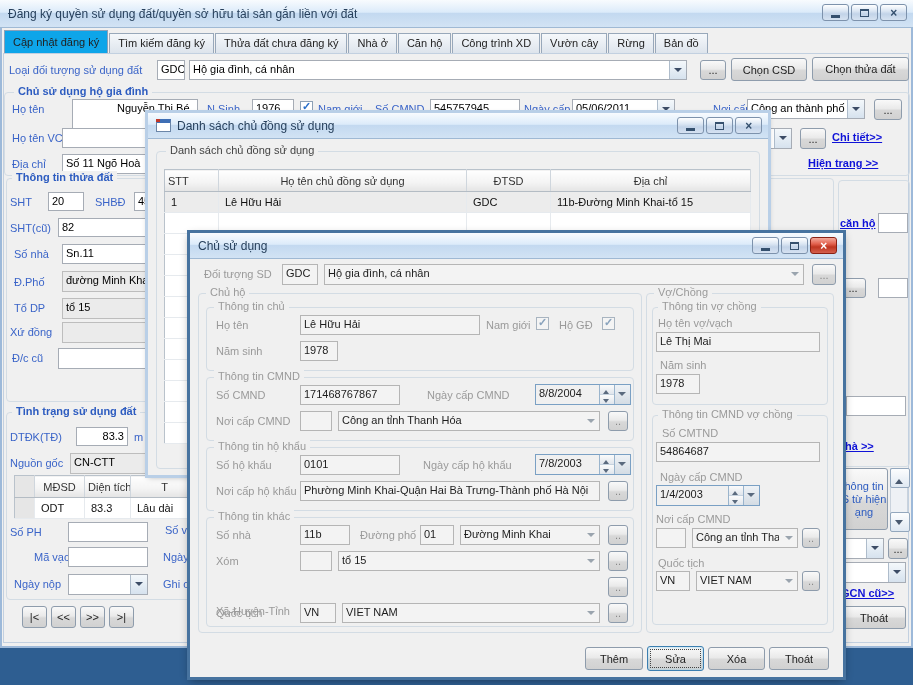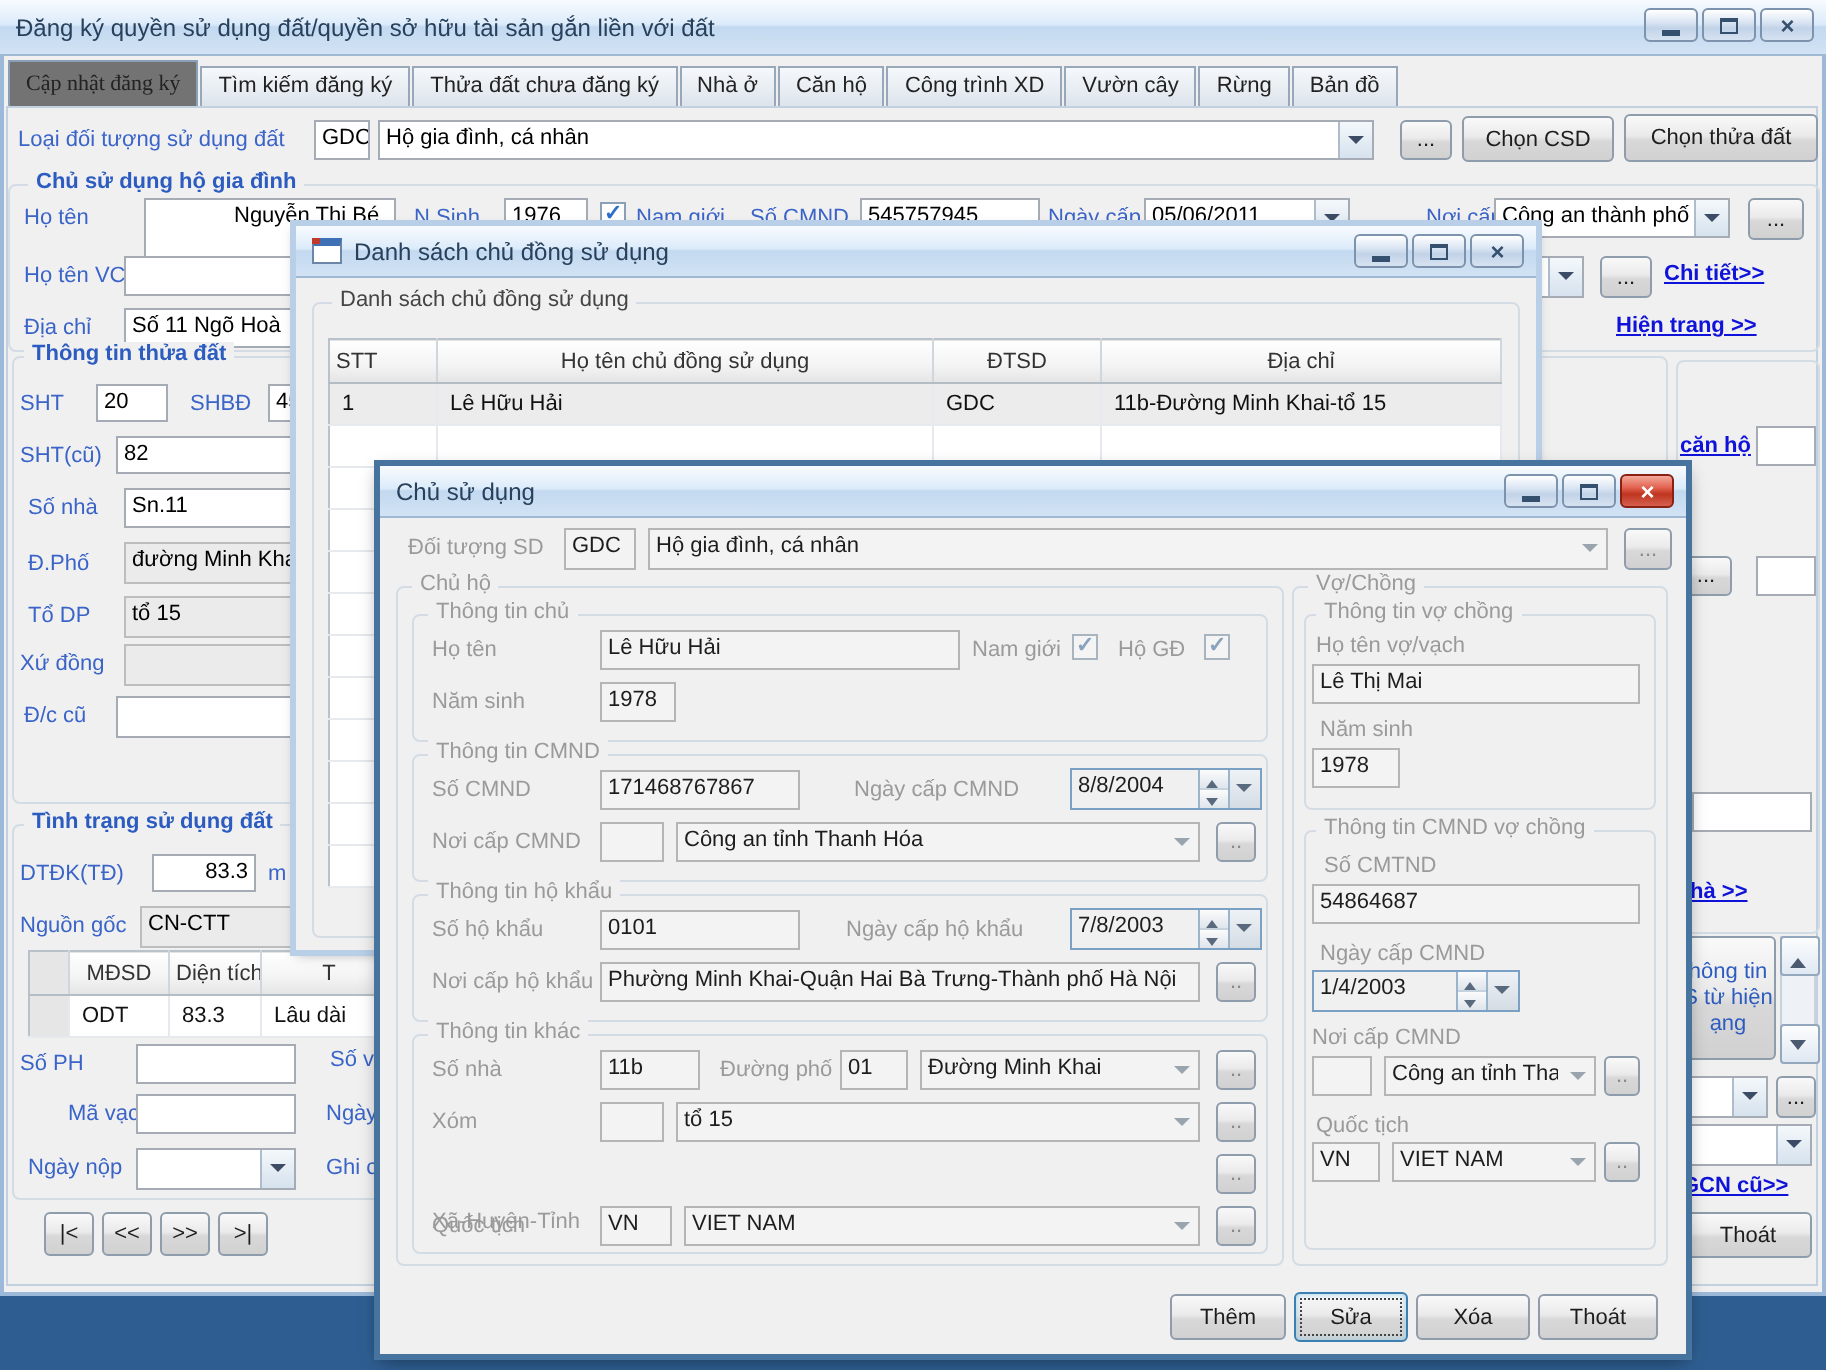--- a/index.html
+++ b/index.html
@@ -18,21 +18,21 @@
   .cbtn.red{background:linear-gradient(#f3a99b,#e2604d 40%,#bf3520 60%,#d4604e);border-color:#8a2114;}
   .g-min{width:9px;height:3px;background:#35506e;margin-top:8px;}
   .g-max{width:9px;height:8px;border:1px solid #35506e;border-top:2px solid #35506e;box-sizing:border-box;}
   .g-close{font-size:12px;font-weight:bold;color:#35506e;line-height:14px;}
   .red .g-close{color:#fff;}
   .form-ico{width:15px;height:13px;background:#fff;border:1px solid #6b86a8;border-top:4px solid #3f6fb5;box-sizing:border-box;margin-right:6px;position:relative;}
   .form-ico::after{content:"";position:absolute;left:-1px;top:-4px;width:4px;height:3px;background:#c0392b;}
   
   .tabs{position:absolute;left:4px;top:31px;display:flex;align-items:flex-end;height:22px;}
   .tab{padding:0 8px;line-height:19px;height:19px;border:1px solid #98a8ba;border-bottom:none;background:linear-gradient(#f5f8fb,#dde4ec);margin-right:1px;color:#222;cursor:default;}
-  .tab.active{background:#737373;height:22px;line-height:22px;font-weight:normal;border-color:#8aa0b8;position:relative;z-index:2;font-family:Liberation Serif, serif;}
+  .tab.active{background:#0ea5e9;height:22px;line-height:22px;font-weight:normal;border-color:#8aa0b8;position:relative;z-index:2;}
   .tabpage{position:absolute;left:3px;top:53px;width:906px;height:590px;border:1px solid #c2d0e0;box-sizing:border-box;}
   
   .lb{position:absolute;color:#3a64c8;white-space:nowrap;}
   .lg{position:absolute;color:#9a9a9a;white-space:nowrap;}
   .lnk{position:absolute;color:#0f12d8;font-weight:bold;text-decoration:underline;white-space:nowrap;cursor:pointer;}
   
   .grp{position:absolute;border:1px solid #d3dce4;border-radius:4px;}
   .gcap{position:absolute;background:#f0f0f0;padding:0 4px;font-weight:bold;color:#2d5cc0;white-space:nowrap;}
   .gcap.gray{color:#9a9a9a;font-weight:normal;}
   

